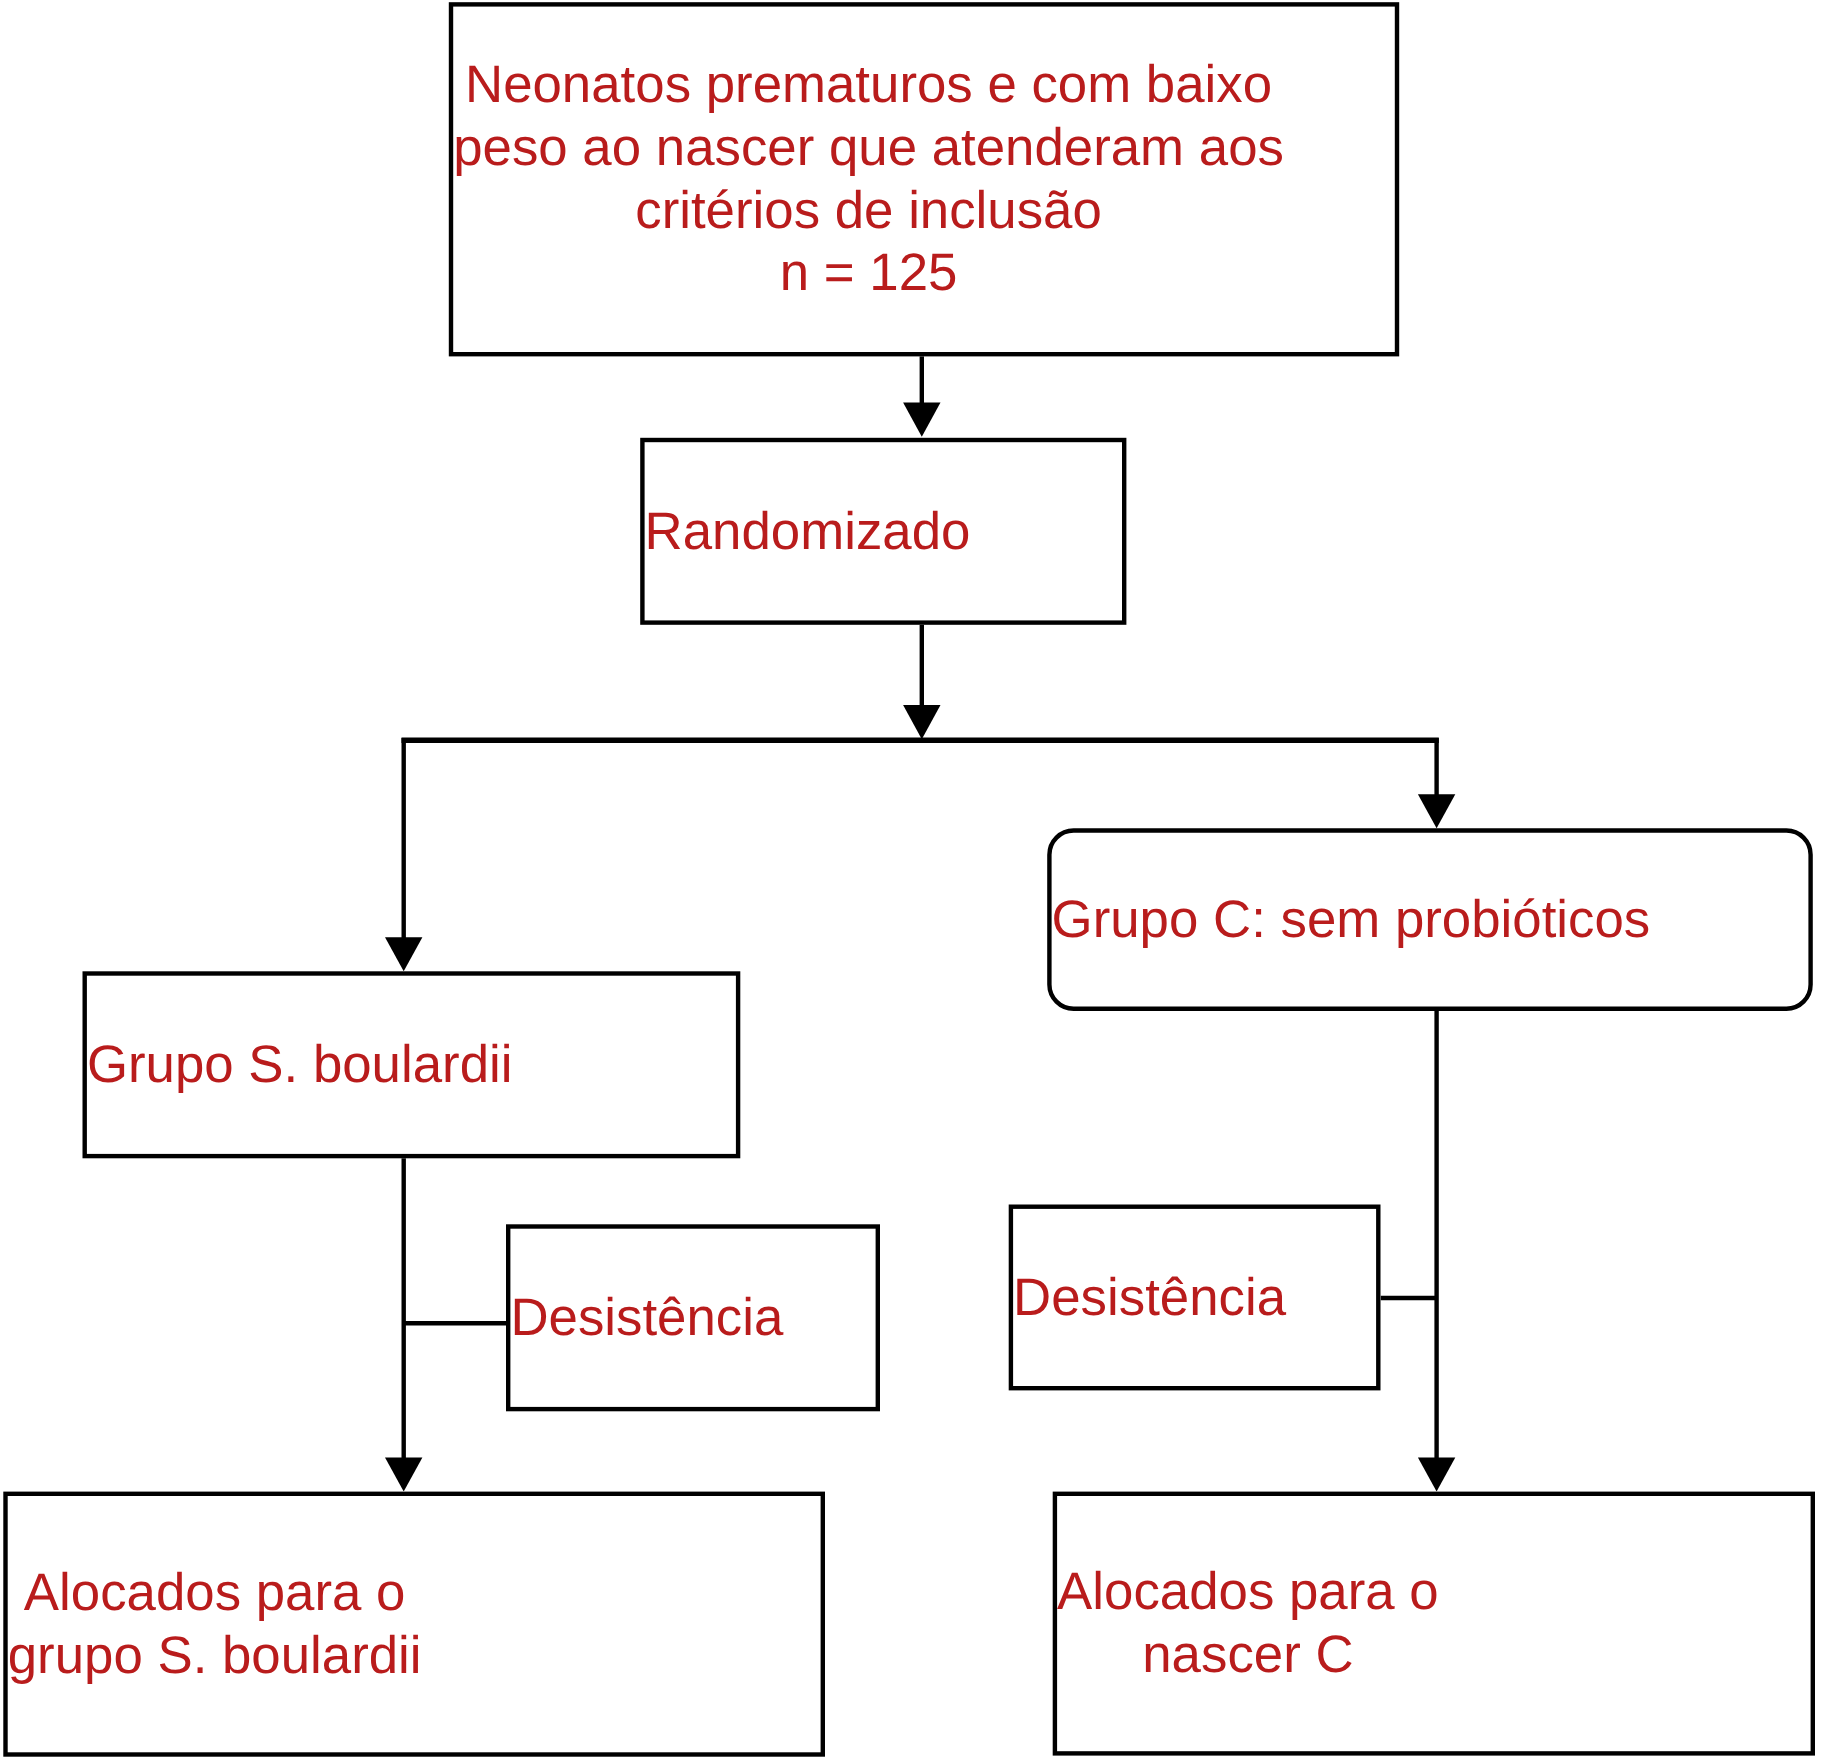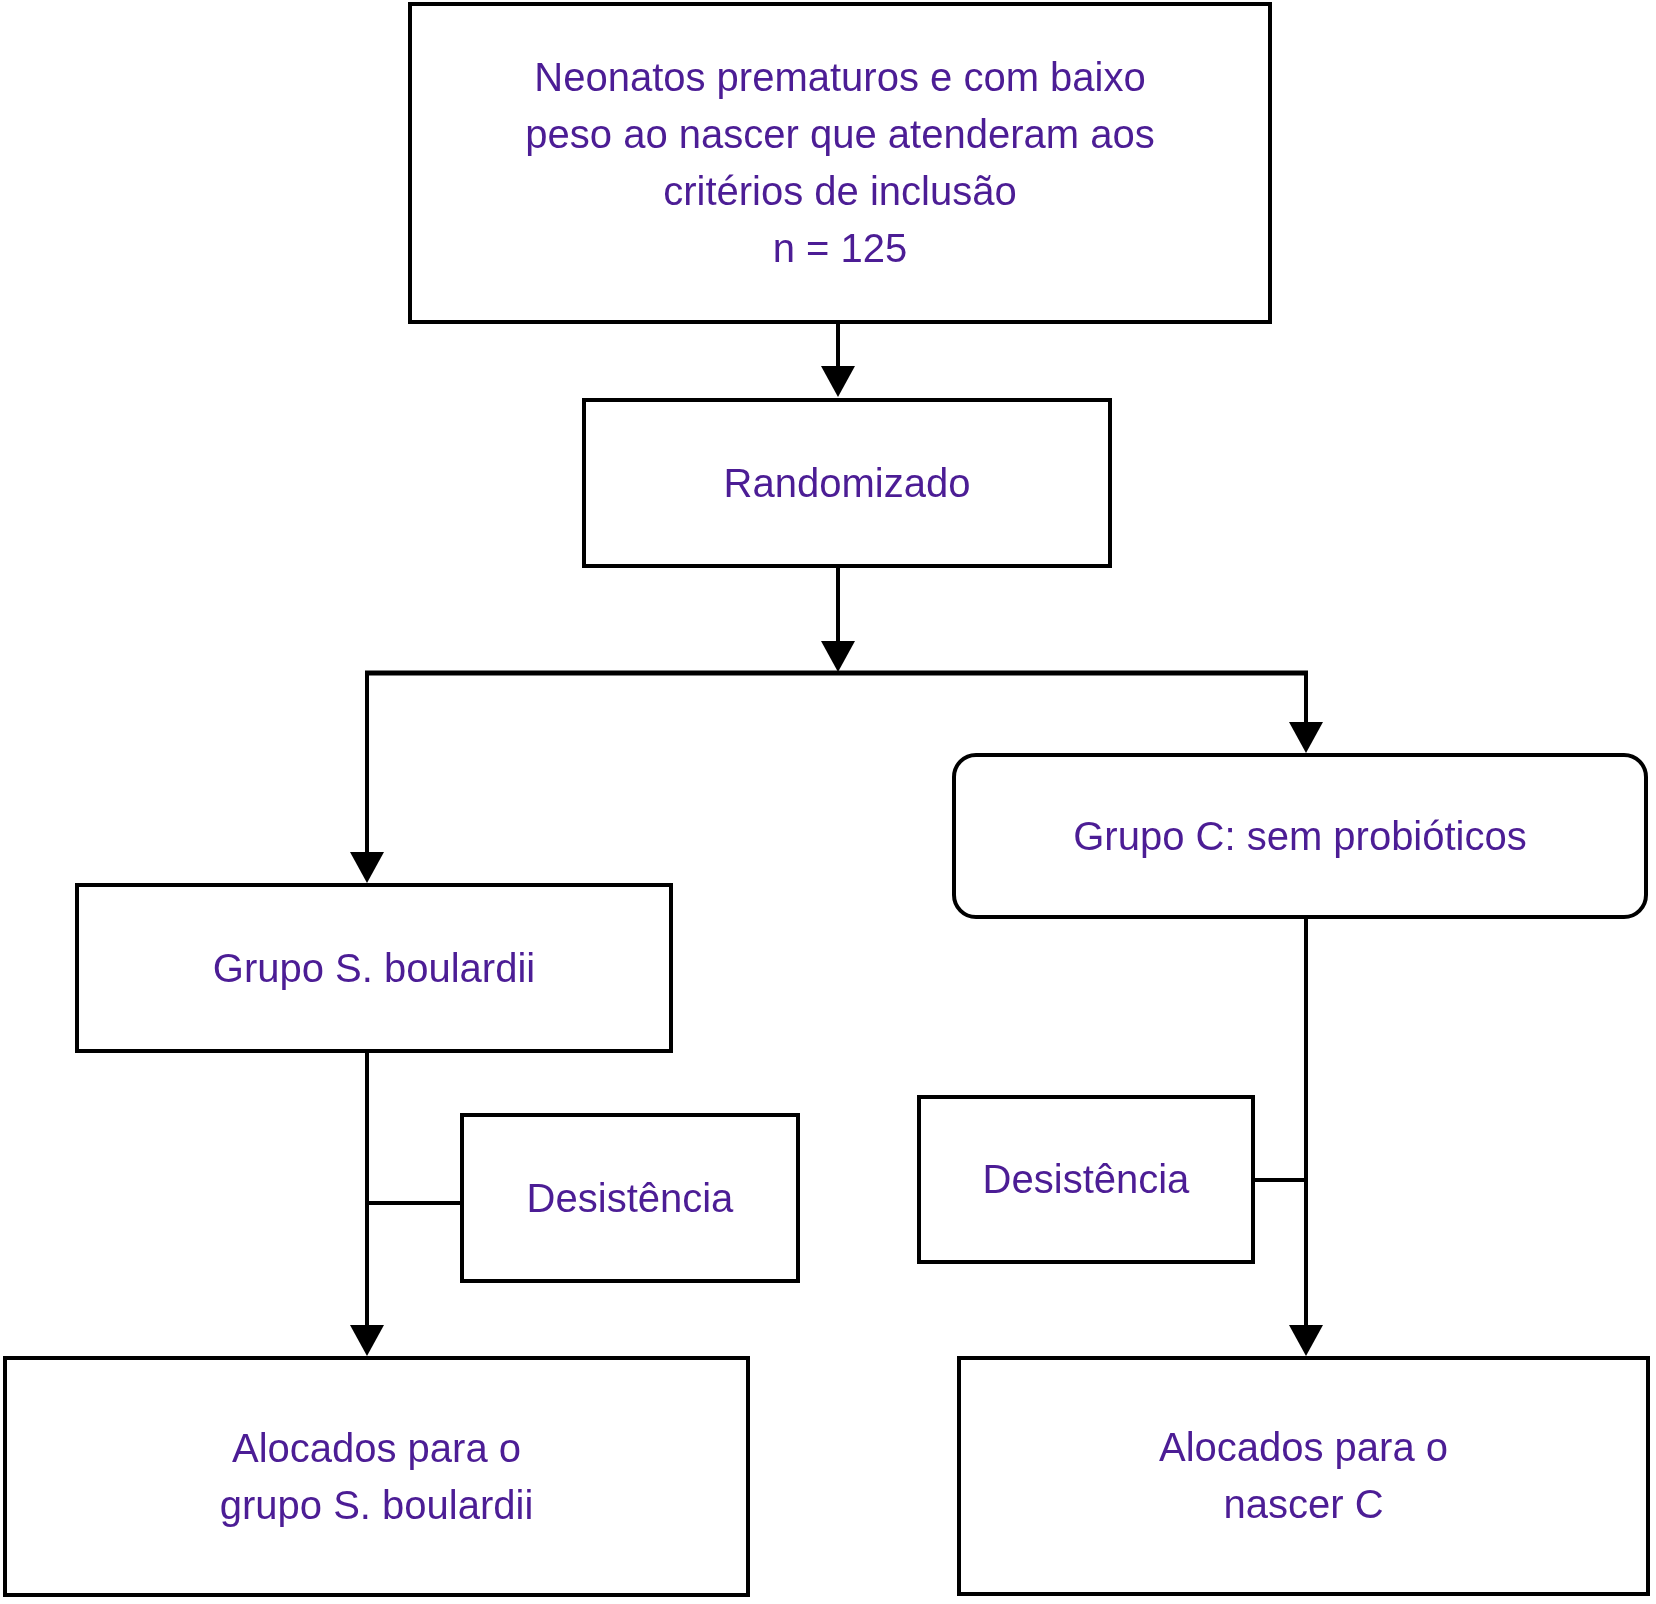--- a/index.html
+++ b/index.html
@@ -12,36 +12,36 @@
     font-family: "Liberation Sans", "DejaVu Sans", sans-serif;
     color: #000000;
     overflow: hidden;
   }
   .box {
     position: absolute;
     border: 4px solid #000000;
     background: #ffffff;
     display: flex;
     align-items: center;
-    justify-content: center;
+    justify-content: flex-start;
     text-align: center;
-    font-size: 40px;
+    font-size: 48px;
     line-height: 57px;
-    color: #4c1d95;
+    color: #b91c1c;
   }
   .it { }
   svg.connectors {
     position: absolute;
     left: 0; top: 0;
     width: 1656px;
     height: 1604px;
   }
   
   #box-eligible   { left: 408px; top: 2px;    width: 864px; height: 322px; }
-  #box-randomized { left: 582px; top: 398px;  width: 530px; height: 170px; }
+  #box-randomized { left: 582px; top: 398px;  width: 442px; height: 170px; }
   #box-group-s    { left: 75px;  top: 883px;  width: 598px; height: 170px; }
   #box-group-c    { left: 952px; top: 753px;  width: 696px; height: 166px; border-radius: 24px; }
   #box-dropout-l  { left: 460px; top: 1113px; width: 340px; height: 170px; }
   #box-dropout-r  { left: 917px; top: 1095px; width: 338px; height: 169px; }
   #box-alloc-s    { left: 3px;   top: 1356px; width: 747px; height: 241px; }
   #box-alloc-c    { left: 957px; top: 1356px; width: 693px; height: 240px; }
 </style>
 </head>
 <body>
 

